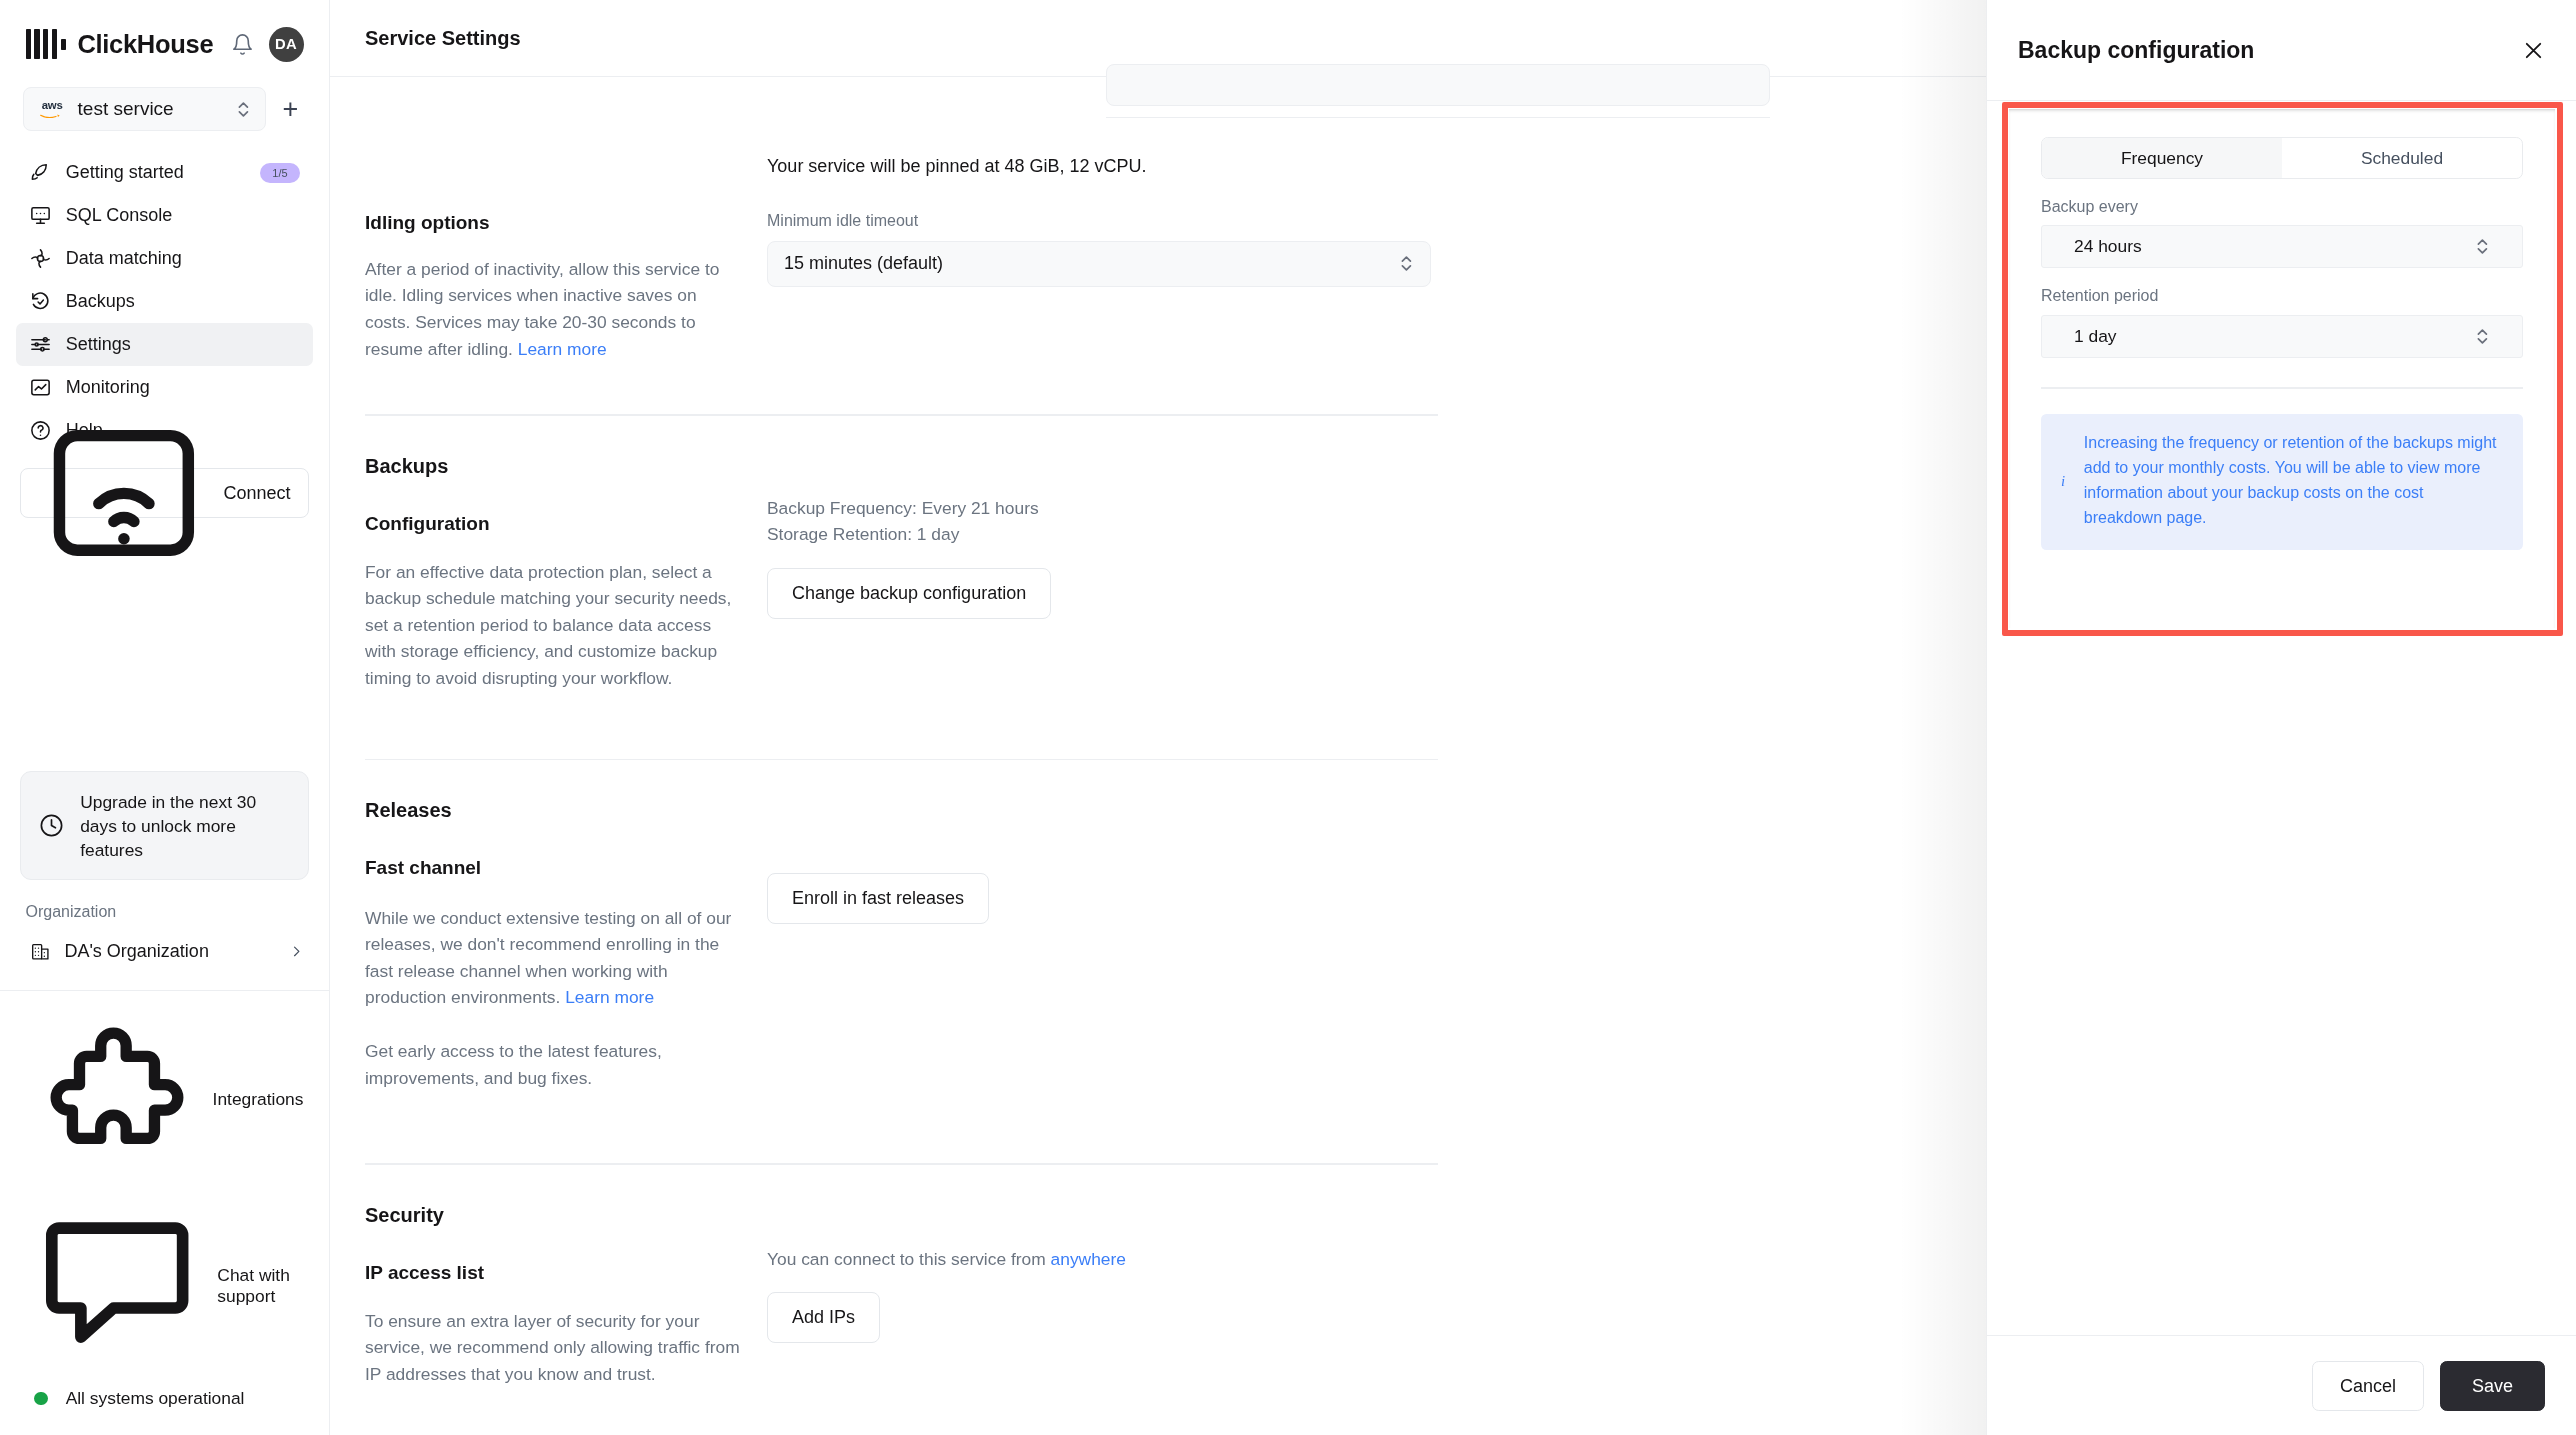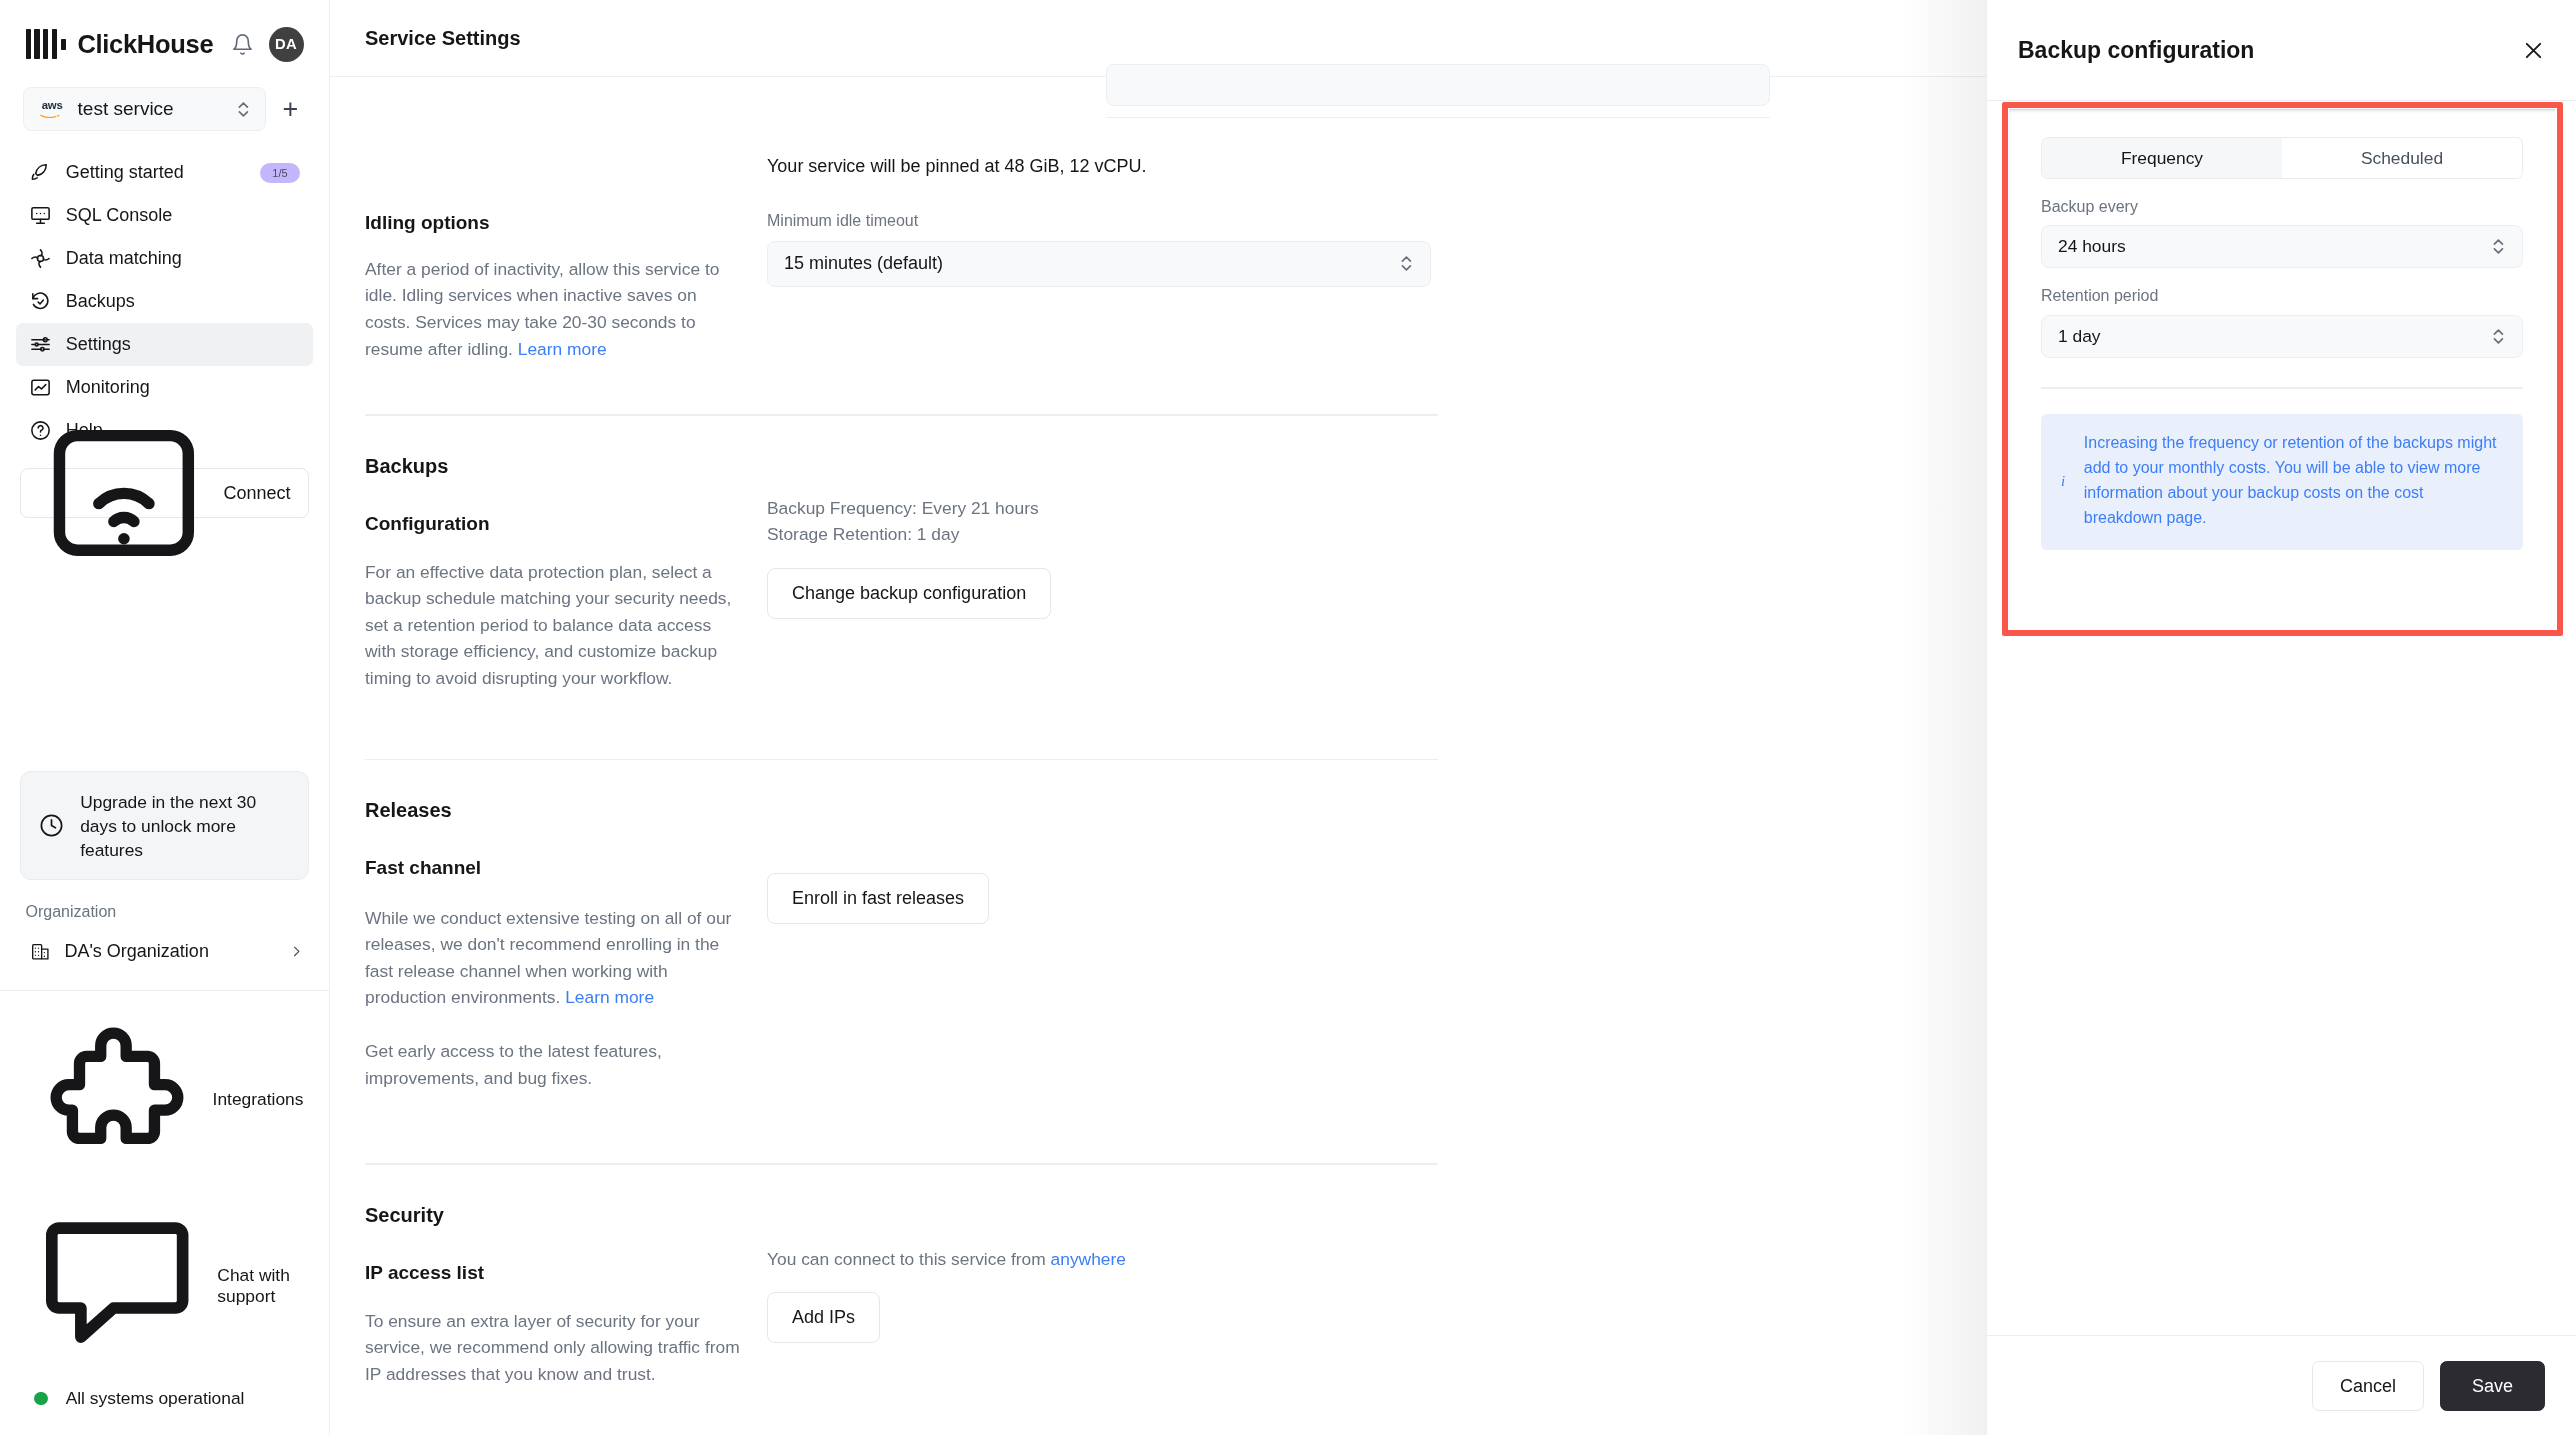--- a/index.html
+++ b/index.html
@@ -184,22 +184,22 @@
   }
   .seg {
     flex: 1; display: flex; align-items: center; justify-content: center;
     font-size: 17.4px; color: #46505f;
   }
   .seg.active { background: #f6f7f8; color: #161517; }
 
   .d-label { font-size: 16px; color: #6b7480; margin: 19px 0 9.4px 0; }
   .d-select {
     width: 482px; height: 43px;
-    background: #f8f9fa; border: 1.3px solid #eceef1; border-radius: 8px;
-    display: flex; align-items: center; padding: 0 16px;
+    background: #f8f9fa; border: 1.3px solid #eceef1; border-radius: 3px;
+    display: flex; align-items: center; padding: 0 32px;
   }
   .d-select .val { font-size: 17.4px; color: #161517; flex: 1; }
 
   .panel-hr { height: 1.3px; background: #eceef1; margin: 29.5px 0 0 0; width: 482px; }
 
   .info-box {
     margin-top: 25.5px; width: 482px;
     background: #eaeffc; border-radius: 5.4px;
     display: flex; gap: 12px; padding: 17.4px 20px 19px 13.4px;
   }

